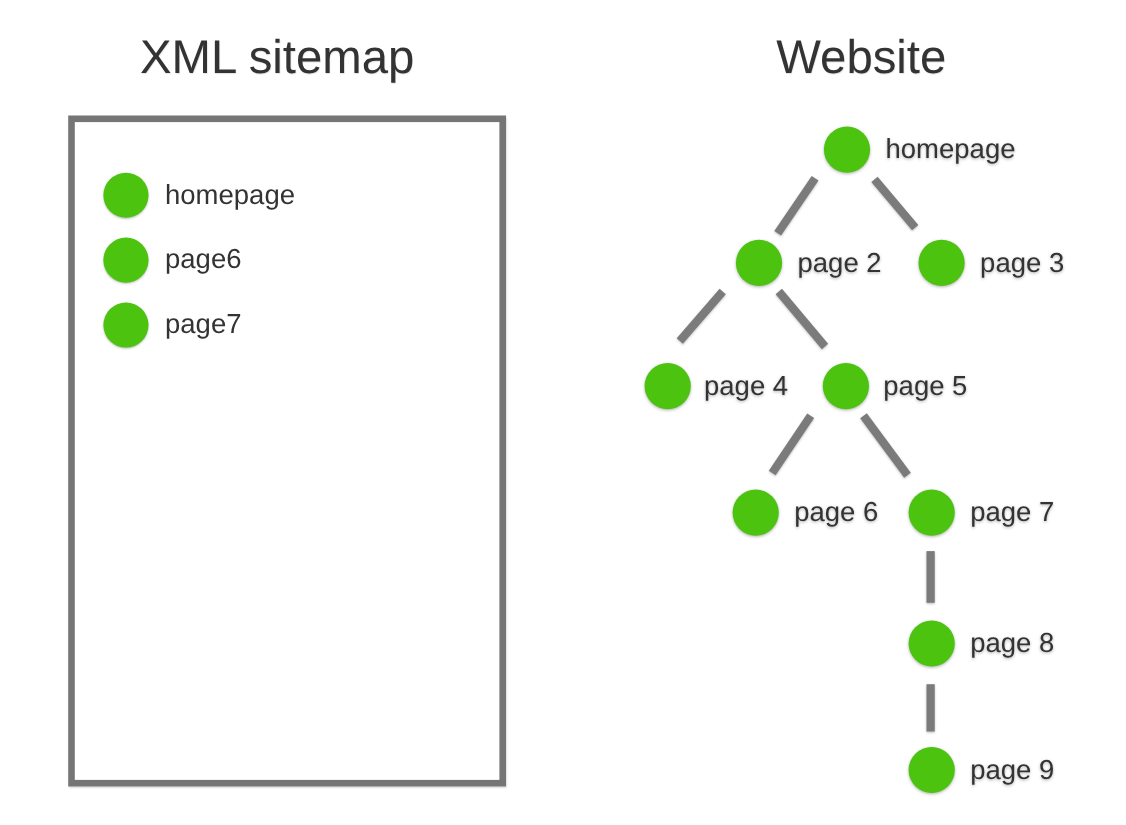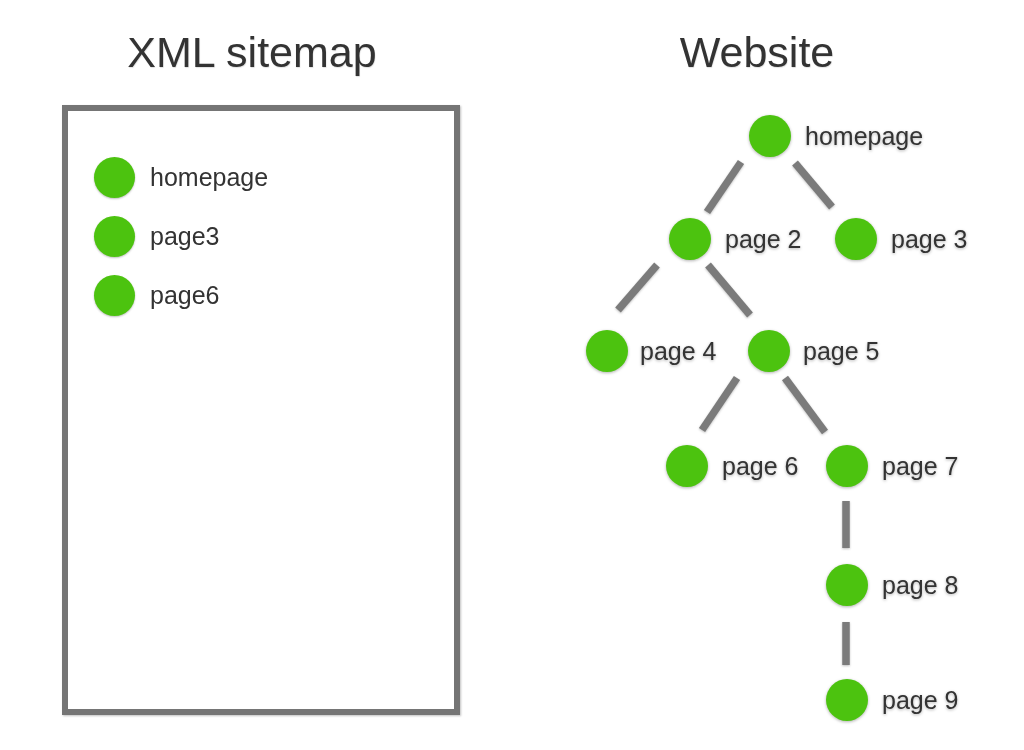--- a/index.html
+++ b/index.html
@@ -21,21 +21,21 @@
     top: 28px;
     width: 400px;
     text-align: center;
     font-size: 43px;
     line-height: 48px;
     color: #333333;
     text-shadow: 0.5px 1px 1px rgba(0,0,0,0.12);
     white-space: nowrap;
   }
   #sitemap-title { left: 52px; }
-  #website-title { left: 557px; }
+  #website-title { left: 583px; }
 
   .sitemap-box {
     position: absolute;
     left: 62px;
     top: 105px;
     width: 398px;
     height: 610px;
     box-sizing: border-box;
     border: 6px solid #757575;
     box-shadow: 1px 1px 2px rgba(0,0,0,0.25);
@@ -93,25 +93,25 @@
 
   <div class="panel-title" id="sitemap-title">XML sitemap</div>
 
   <div class="sitemap-box">
     <div class="sitemap-item">
       <span class="dot"></span>
       <span class="sitemap-item-label">homepage</span>
     </div>
     <div class="sitemap-item">
       <span class="dot"></span>
-      <span class="sitemap-item-label">page3</span>
+      <span class="sitemap-item-label">page6</span>
     </div>
     <div class="sitemap-item">
       <span class="dot"></span>
-      <span class="sitemap-item-label">page6</span>
+      <span class="sitemap-item-label">page7</span>
     </div>
   </div>
 
   <div class="panel-title" id="website-title">Website</div>
 
   <svg id="tree-svg" viewBox="0 0 1024 750">
     <g style="filter: drop-shadow(0.5px 1px 1px rgba(0,0,0,0.25));">
 
       <line class="tree-edge" x1="741" y1="162" x2="707" y2="212"></line>
       <line class="tree-edge" x1="795" y1="163" x2="832" y2="207"></line>

